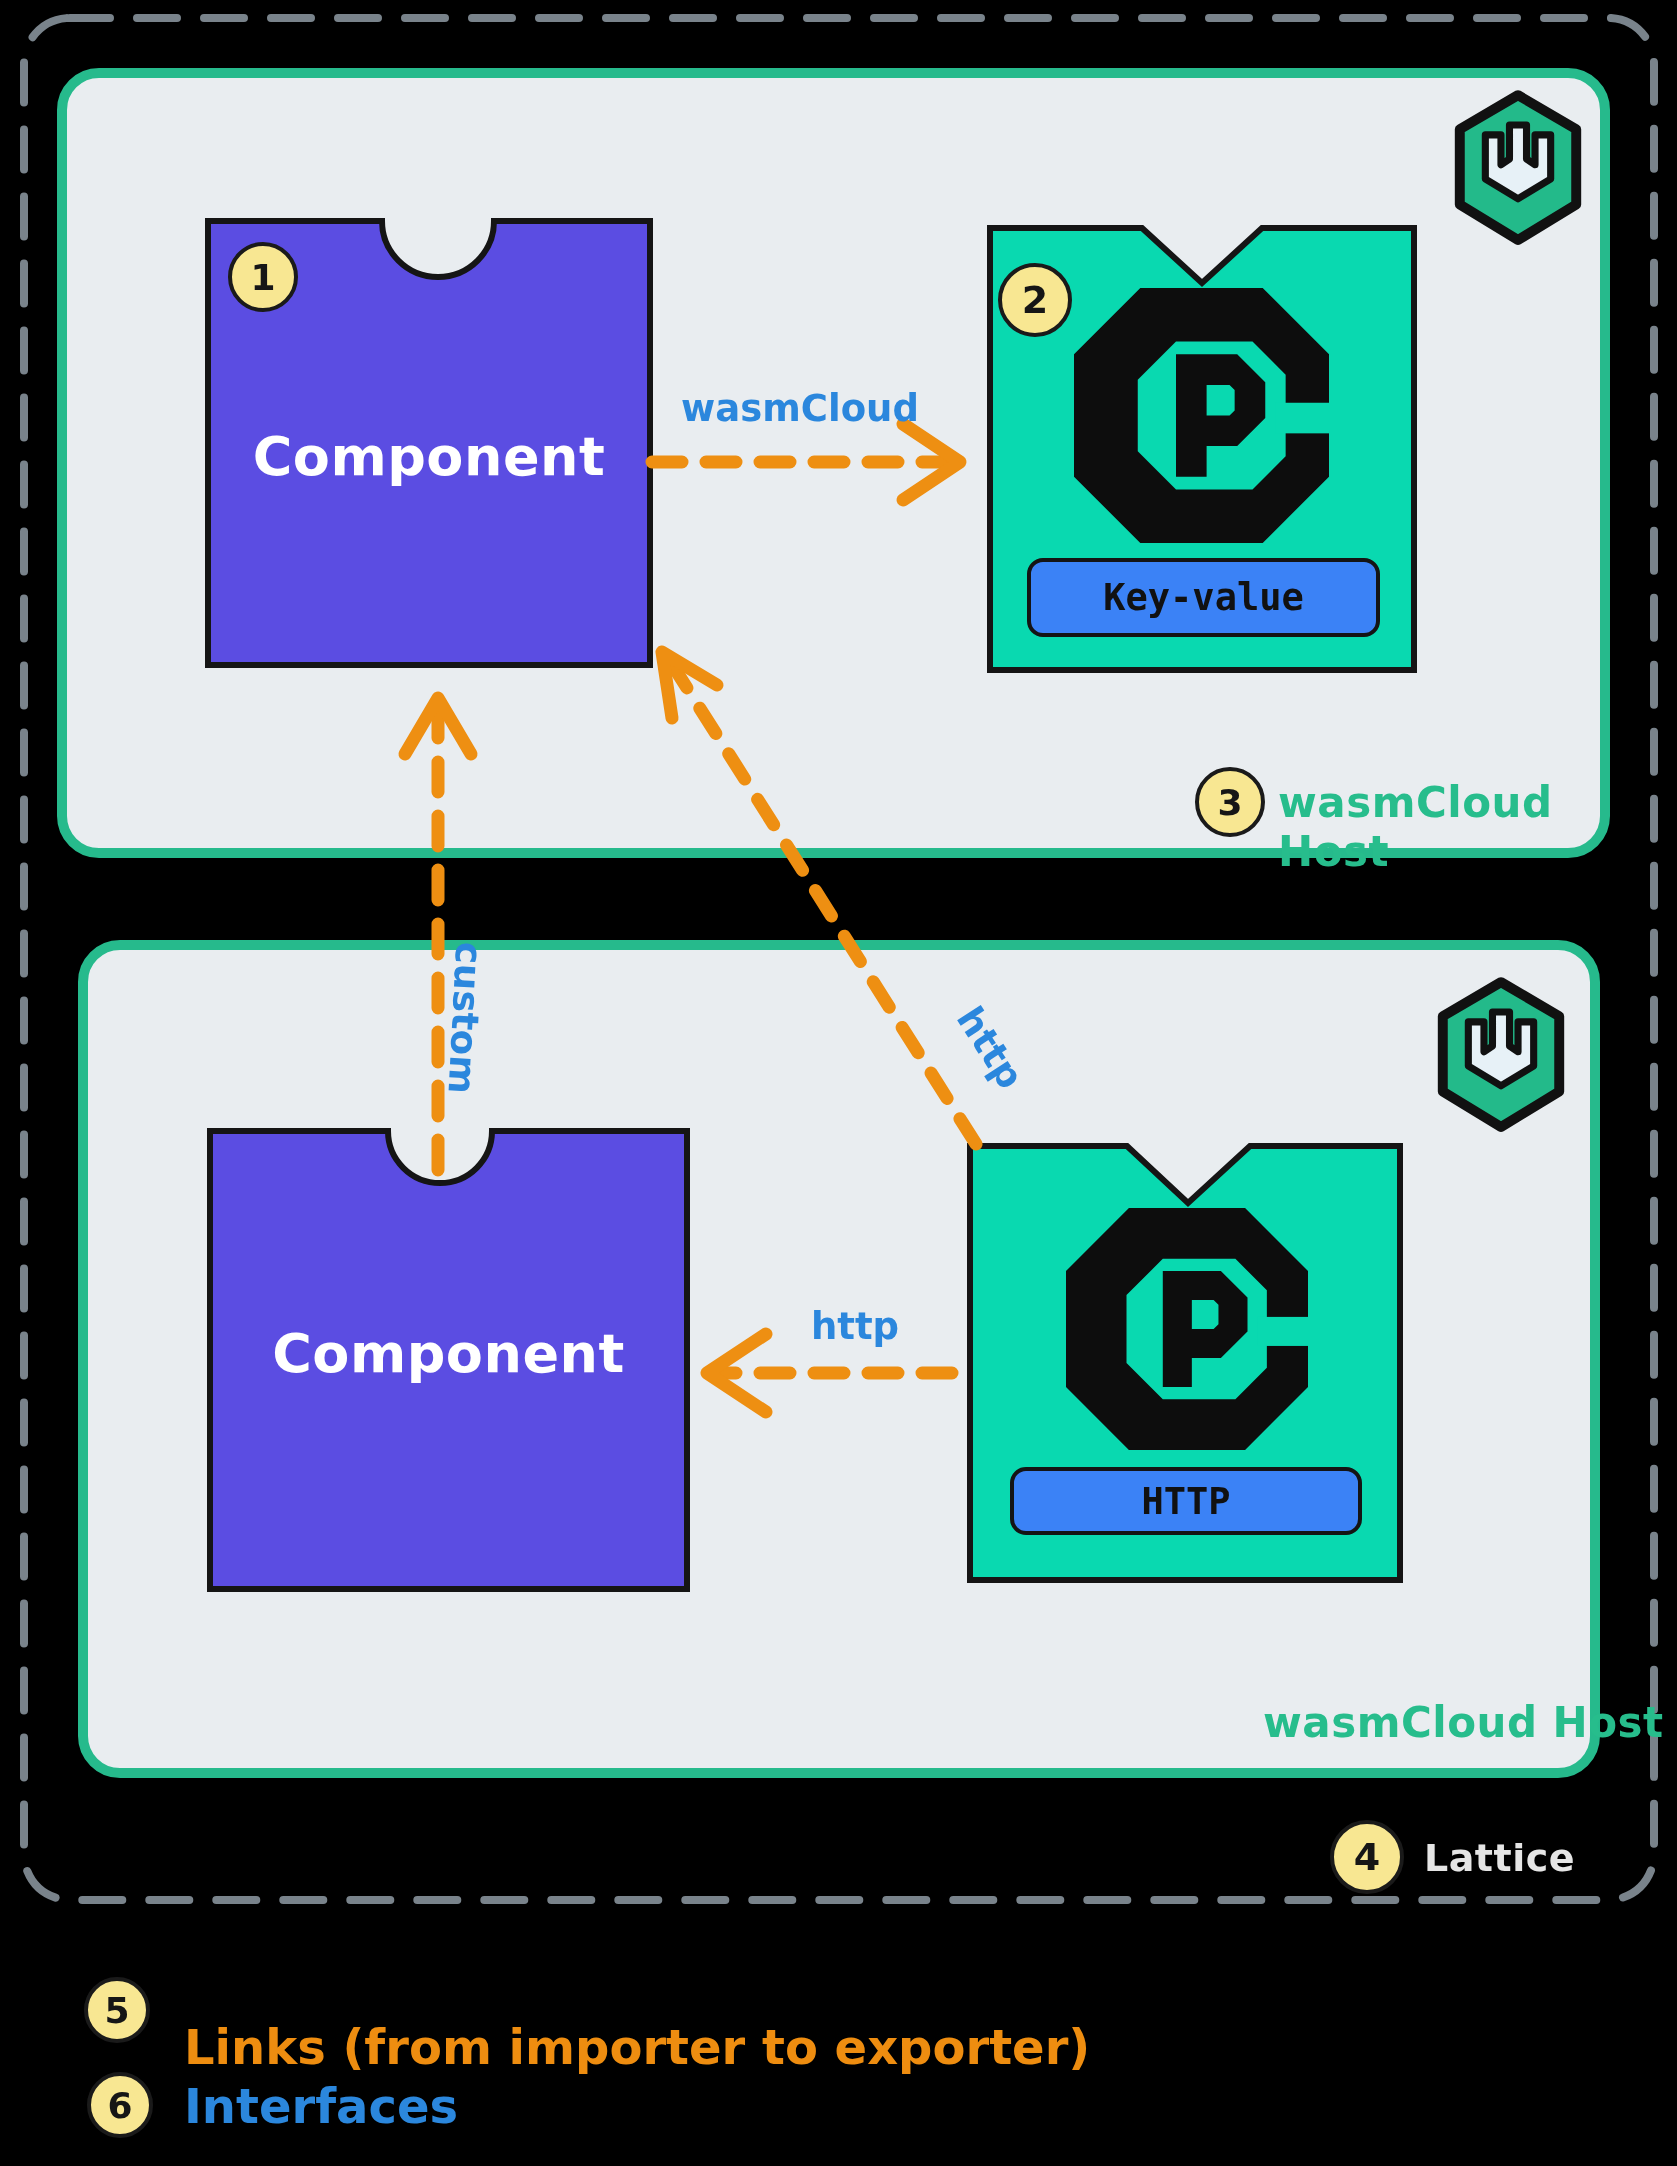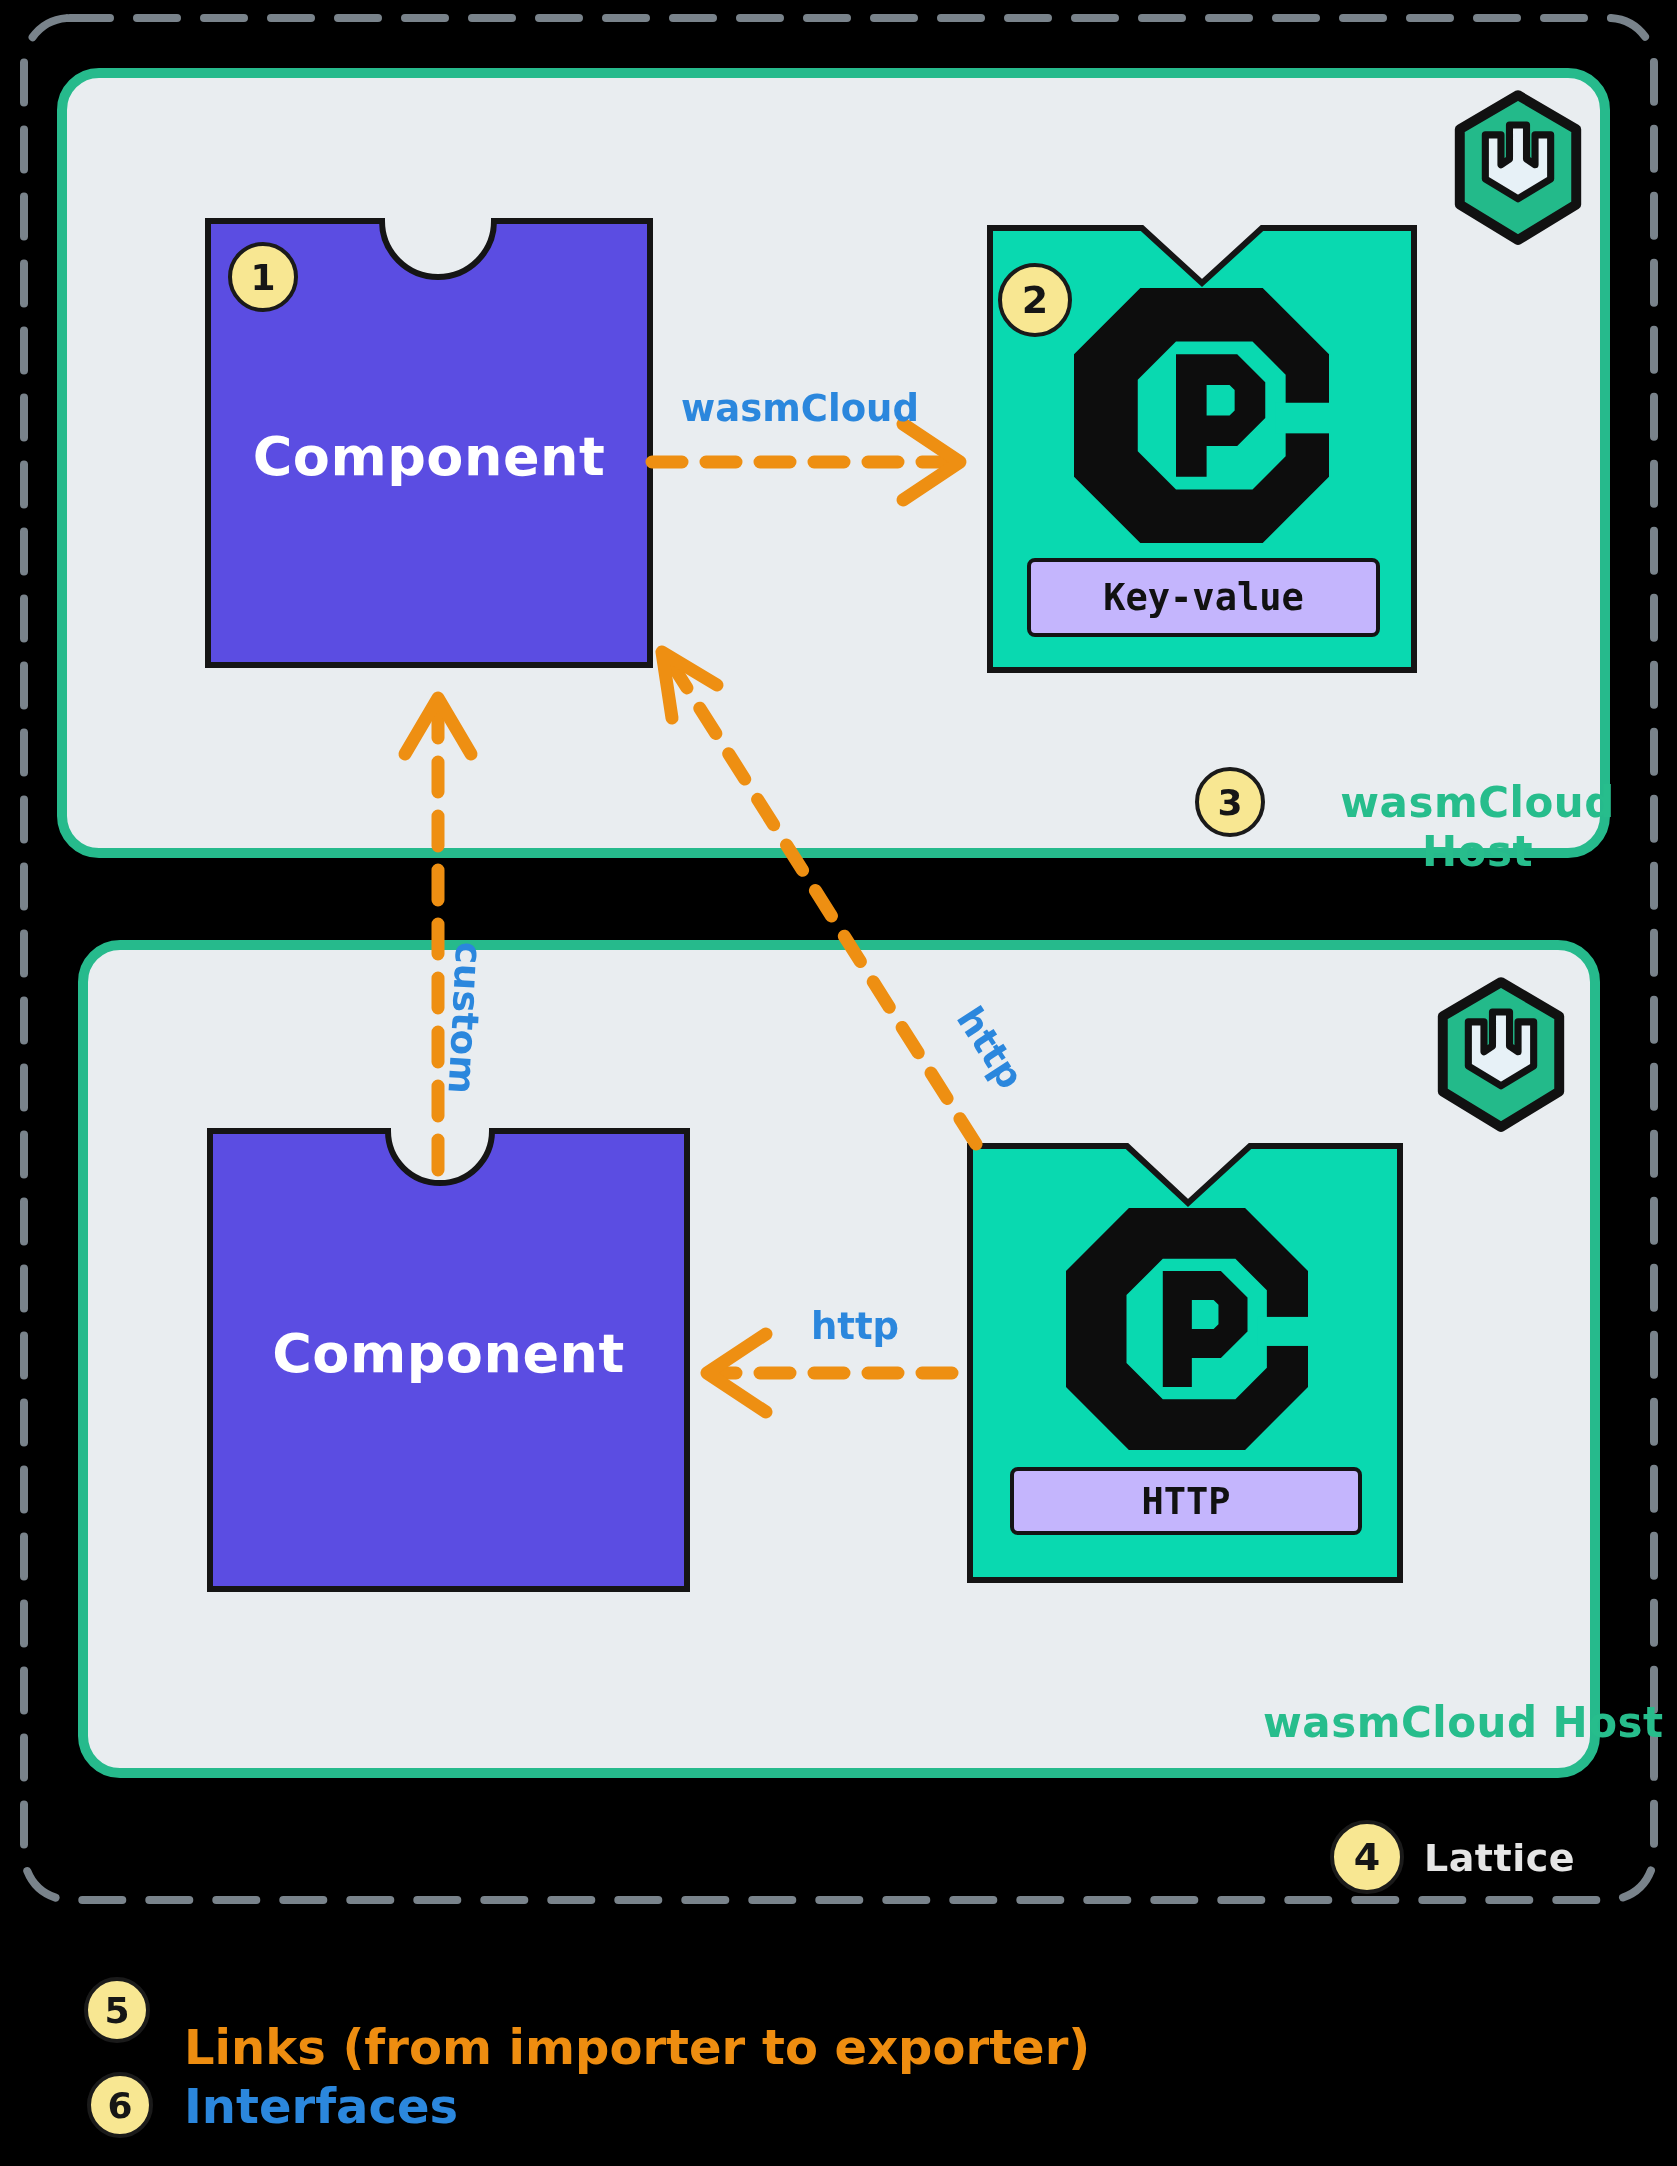--- a/index.html
+++ b/index.html
@@ -10,25 +10,25 @@
 
   .host{background:#e9edf0;border:10px solid #26ba8c;border-radius:42px;box-sizing:border-box;z-index:1;}
   .layer0{left:0;top:0;z-index:0;}
   .layer5{left:0;top:0;z-index:5;pointer-events:none;}
   .z2{z-index:2;}
 
   .badge{background:#f8e792;border:4px solid #1a1a1a;border-radius:50%;
          display:flex;align-items:center;justify-content:center;
          color:#161616;font-weight:600;z-index:4;box-sizing:border-box;}
 
-  .hand{font-weight:600;letter-spacing:0.5px;text-align:center;}
+  .hand{font-weight:600;letter-spacing:0.5px;}
   .comp-label{width:448px;text-align:center;color:#ffffff;font-size:54px;z-index:3;}
   .comp-label2{width:483px;text-align:center;color:#ffffff;font-size:54px;z-index:3;}
 
-  .prov-label{background:#c4b5fd;border:4px solid #141414;border-radius:8px;box-sizing:border-box;
+  .prov-label{background:#3b82f6;border:4px solid #141414;border-radius:16px;box-sizing:border-box;
               display:flex;align-items:center;justify-content:center;z-index:3;
               font-family:"DejaVu Sans Mono",monospace;font-weight:600;color:#111;font-size:37px;}
 
   .green-text{color:#27bd8c;font-size:42px;z-index:3;}
   .gray-text{color:#e5e5e5;font-size:38px;z-index:3;}
   .blue-text{color:#2b87dd;z-index:6;}
   .orange-text{color:#ee8d10;z-index:6;margin-top:36px;}
 
   .link-label{font-size:37px;font-weight:600;white-space:nowrap;position:absolute;}
   .legend-text{font-size:48px;font-weight:700;white-space:nowrap;}

